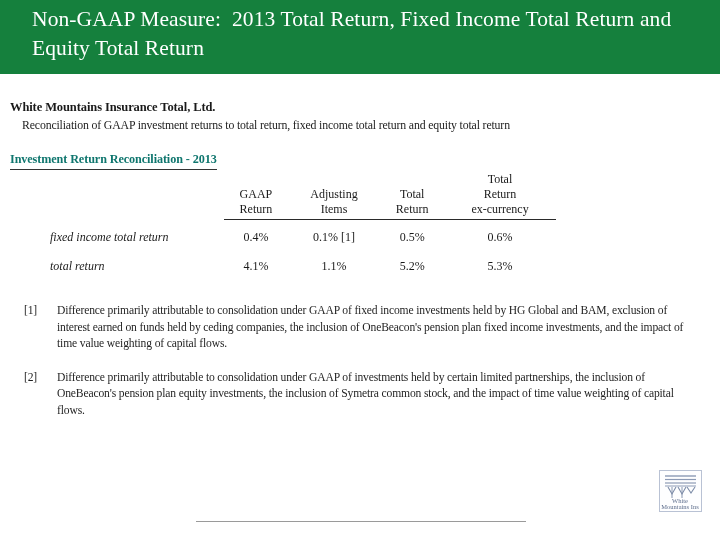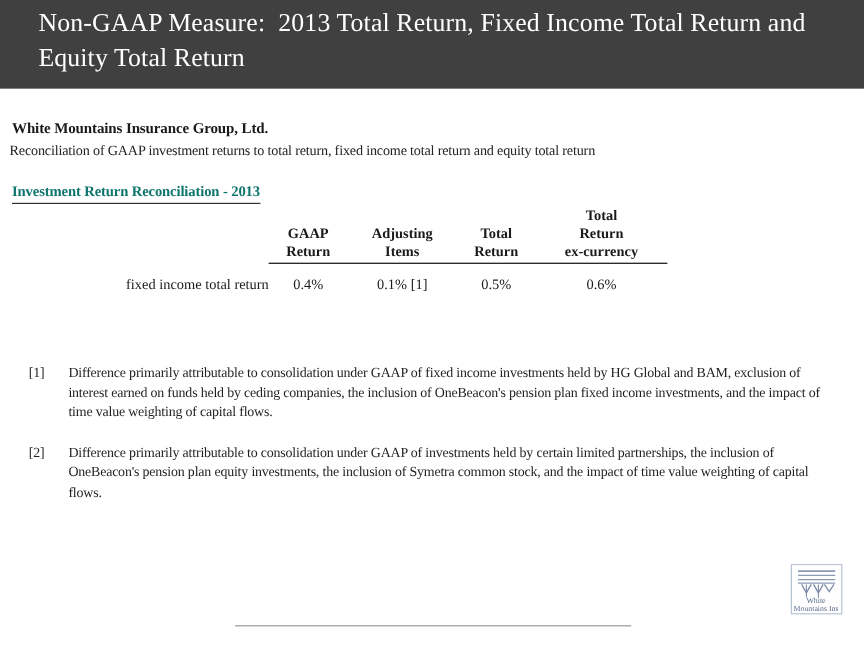--- a/index.html
+++ b/index.html
@@ -15,21 +15,21 @@
     position: relative;
   }
 
   
   .title-banner {
     position: absolute;
     left: 0;
     top: 0;
     width: 720px;
     height: 74px;
-    background: #404040;
+    background: #15803d;
     box-sizing: border-box;
     padding: 5px 30px 0 32px;
   }
   .title-banner .title-text {
     color: #ffffff;
     font-family: "Liberation Serif", serif;
     font-size: 21.5px;
     line-height: 29px;
     letter-spacing: 0.1px;
     white-space: pre-wrap;
@@ -59,21 +59,21 @@
     top: 26px;
     font-size: 12.5px;
     font-weight: bold;
     color: #1a1a1a;
     letter-spacing: -0.1px;
     white-space: nowrap;
   }
 
   .recon-line {
     position: absolute;
-    left: 8px;
+    left: 22px;
     top: 44px;
     font-size: 11.8px;
     color: #222222;
     letter-spacing: -0.15px;
     white-space: nowrap;
     text-align: center;
   }
 
   .section-title {
     position: absolute;
@@ -113,32 +113,32 @@
   .return-table th.row-label-head {
     border-bottom: none;
     width: 176px;
   }
   .return-table td {
     padding: 0;
     line-height: 15.5px;
     font-size: 12px;
   }
   .return-table td.row-label {
-    text-align: right;
+    text-align: left;
     white-space: nowrap;
     padding-left: 2px;
+    font-style: italic;
   }
   .return-table td.num {
     text-align: center;
     white-space: nowrap;
     font-family: Liberation Serif, serif;
   }
   .head-line {
     display: block;
-    font-weight: bold;
   }
   .spacer-row td {
     height: 13px;
     line-height: 13px;
     font-size: 4px;
   }
   .header-spacer td {
     height: 10px;
     line-height: 10px;
     font-size: 4px;
@@ -208,21 +208,21 @@
 <body>
 
 <div class="title-banner">
   <div class="title-text">Non-GAAP Measure:  2013 Total Return, Fixed Income Total Return and Equity Total Return</div>
 </div>
 
 <div class="slide-body">
 
   <div class="report">
 
-    <div class="company-name">White Mountains Insurance Group, Ltd.</div>
+    <div class="company-name">White Mountains Insurance Total, Ltd.</div>
     <div class="recon-line">Reconciliation of GAAP investment returns to total return, fixed income total return and equity total return</div>
     <div class="section-title">Investment Return Reconciliation - 2013</div>
 
     <table class="return-table">
       <thead>
         <tr>
           <th class="row-label-head"></th>
           <th class="col-head">
             <span class="head-line"></span>
             <span class="head-line">GAAP</span>
@@ -264,20 +264,27 @@
 
 
         <tr class="spacer-row">
           <td></td>
             <td></td>
             <td></td>
             <td></td>
             <td></td>
         </tr>
 
+        <tr>
+          <td class="row-label">total return</td>
+          <td class="num">4.1%</td>
+          <td class="num">1.1%</td>
+          <td class="num">5.2%</td>
+          <td class="num">5.3%</td>
+        </tr>
       </tbody>
     </table>
 
     <div class="footnotes">
       <div class="footnote">
         <span class="marker">[1]</span>
         <span class="fn-text">Difference primarily attributable to consolidation under GAAP of fixed income investments held by HG Global and BAM, exclusion of interest earned on funds held by ceding companies, the inclusion of OneBeacon's pension plan fixed income investments, and the impact of time value weighting of capital flows.</span>
       </div>
       <div class="footnote">
         <span class="marker">[2]</span>

